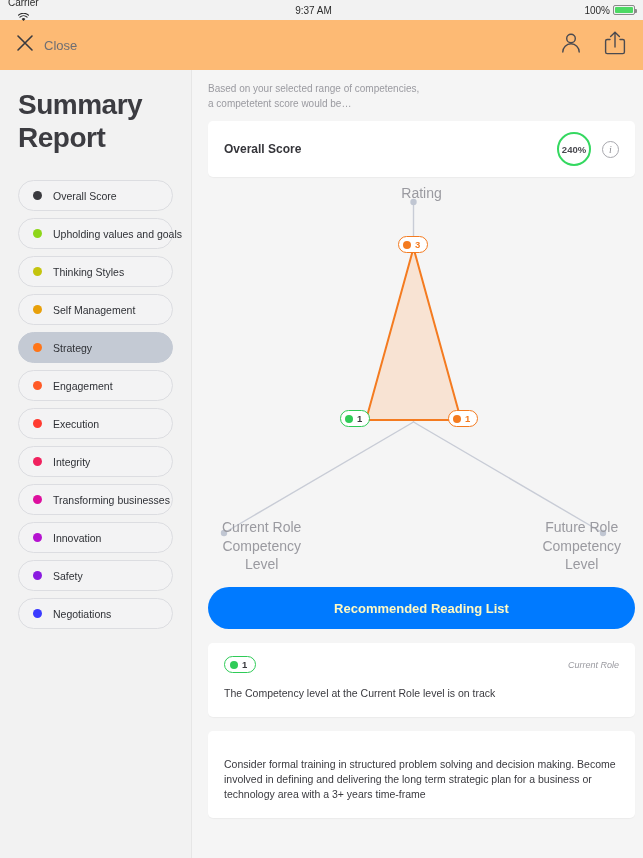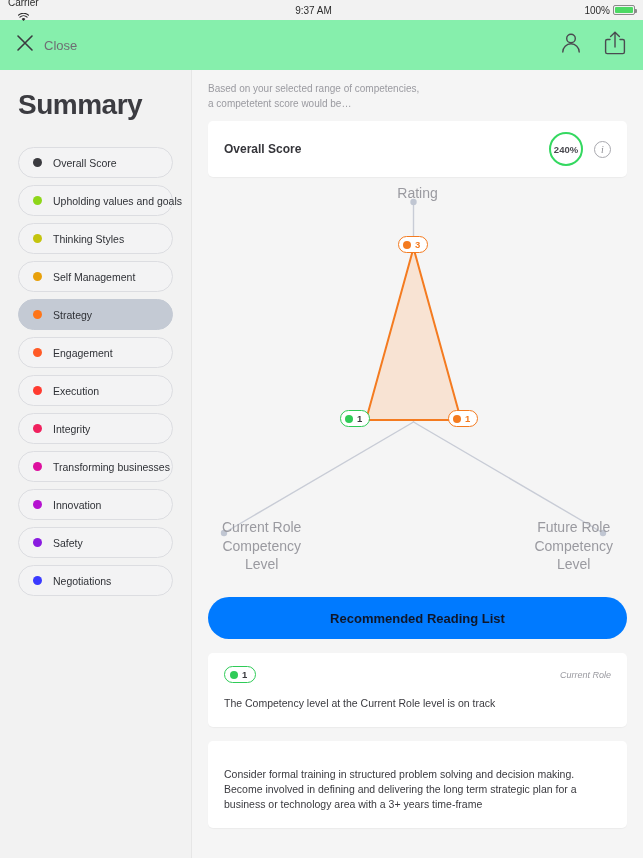--- a/index.html
+++ b/index.html
@@ -37,21 +37,21 @@
   .battery::after {
     content: ""; position: absolute; right: -3px; top: 3px;
     width: 2px; height: 4px; background: #8a8a8a; border-radius: 0 1px 1px 0;
   }
 
   
   .topbar {
     height: 50px; width: 643px;
     display: flex; align-items: center;
     padding: 0 16px;
-    background: #86efac;
+    background: #fdba74;
   }
   .close-btn { display: flex; align-items: center; gap: 10px; cursor: pointer; }
   .close-label { font-size: 13px; color: #6e6e73; }
   .topbar-right { margin-left: auto; display: flex; align-items: center; gap: 20px; }
 
   
   .content { display: flex; width: 643px; height: 788px; align-items: center; }
   .sidebar {
     width: 192px; height: 100%;
     background: #f2f2f2;
@@ -73,21 +73,21 @@
     padding: 0 14px; cursor: pointer;
   }
   .nav-item.selected { background: #c4cad4; border-color: #c4cad4; }
   .nav-dot { width: 9px; height: 9px; border-radius: 50%; flex: 0 0 auto; }
   .nav-label { font-size: 10.5px; color: #2f3136; white-space: nowrap; }
 
   
   .main {
     flex: 1; height: 100%;
     background: #f5f5f5;
-    padding: 12px 16px 0 16px;
+    padding: 12px 8px 0 16px;
     overflow: hidden;
   }
   .intro { font-size: 10px; color: #9a9aa0; line-height: 1.45; margin-bottom: 10px; }
 
   .card {
     background: #ffffff; border-radius: 5px;
     box-shadow: 0 1px 1px rgba(0,0,0,0.04);
   }
   .score-card {
     height: 56px; display: flex; align-items: center;
@@ -127,25 +127,25 @@
   }
   .pill .pdot { width: 8px; height: 8px; border-radius: 50%; }
   .pill.orange { border: 1.6px solid #f47b20; color: #f47b20; }
   .pill.orange .pdot { background: #f47b20; }
   .pill.green { border: 1.6px solid #2fcb57; color: #3a3a3f; }
   .pill.green .pdot { background: #2fcb57; }
 
   
   .cta {
     display: block; width: 100%; height: 42px;
-    background: #007aff; color: #0f172a;
+    background: #007aff; color: #fef9c3;
     border: none; border-radius: 21px;
     font-size: 13px; font-weight: bold;
     font-family: "Liberation Sans", sans-serif;
-    cursor: pointer; margin-top: 14px;
+    cursor: pointer; margin-top: 4px;
   }
 
   .note-card { margin-top: 14px; padding: 13px 16px 16px 16px; }
   .note-top { display: flex; align-items: center; }
   .note-badge {
     display: inline-flex; align-items: center; gap: 4px;
     border: 1.6px solid #2fcb57; border-radius: 10px;
     padding: 2px 8px 2px 5px; font-size: 9.5px; font-weight: bold; color: #3a3a3f;
   }
   .note-badge .pdot { width: 8px; height: 8px; border-radius: 50%; background: #2fcb57; }
@@ -203,20 +203,21 @@
       </svg>
     </span>
   </div>
 </div>
 
 <div class="content">
 
   <div class="sidebar">
     <div class="page-title">
       <div>Summary</div>
+      <div>Report</div>
     </div>
     <div class="nav-list">
         <div class="nav-item">
           <span class="nav-dot" style="background: rgb(58, 58, 63);"></span>
           <span class="nav-label">Overall Score</span>
         </div>
         <div class="nav-item">
           <span class="nav-dot" style="background: rgb(142, 214, 25);"></span>
           <span class="nav-label">Upholding values and goals</span>
         </div>

